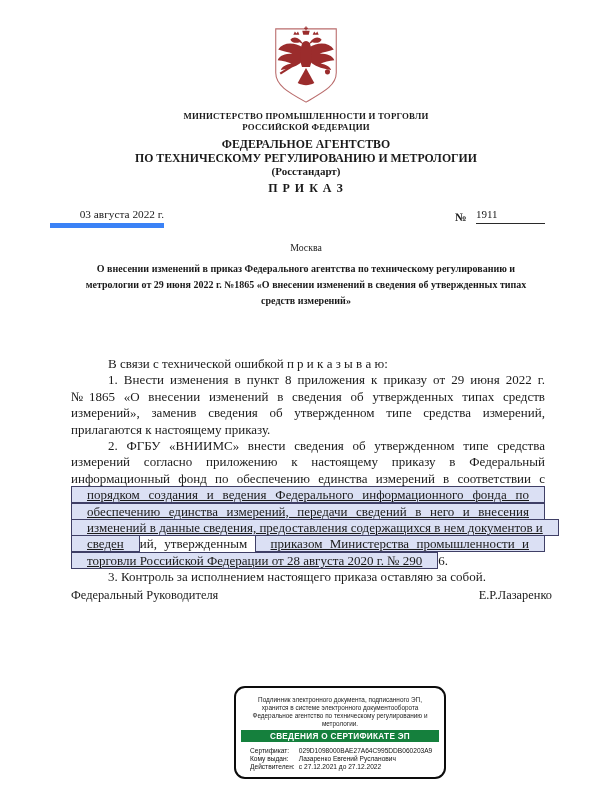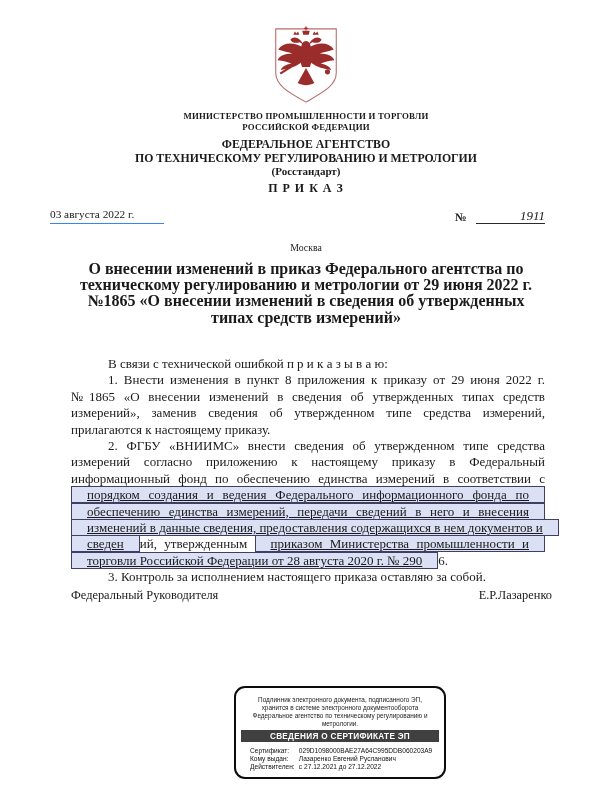--- a/index.html
+++ b/index.html
@@ -19,32 +19,32 @@
 
   .emblem{position:absolute;left:266px;top:25px;width:80px;height:82px;color:var(--emblem);}
 
   .ministry{top:103px;font-size:8.8px;font-weight:bold;line-height:10.5px;letter-spacing:0.2px;margin-top:8px;}
   .agency{top:138px;font-size:11.8px;font-weight:bold;line-height:13.5px;}
   .agency .sub{font-size:11px;}
   .prikaz{top:181px;font-size:12px;font-weight:bold;letter-spacing:1px;}
 
   .date-line{
     position:absolute;left:50px;top:208px;width:114px;height:15px;
-    text-align:left;font-size:11.3px;border-bottom:1px solid #3b82f6;
+    text-align:right;font-size:11.3px;border-bottom:5px solid #3b82f6;
   }
   .num-sign{position:absolute;left:455px;top:211px;font-size:11.5px;font-weight:bold;}
   .num-line{
     position:absolute;left:476px;top:208px;width:69px;height:15px;
-    text-align:right;font-size:13px;border-bottom:1px solid #2a2a2a;font-style:italic;
+    text-align:left;font-size:11px;border-bottom:1px solid #2a2a2a;
   }
   .city{top:242px;font-size:9.8px;font-weight:normal;}
 
   .title{
     position:absolute;left:78px;right:78px;top:261px;
-    text-align:center;font-weight:bold;font-size:16px;line-height:16.2px;
+    text-align:center;font-weight:bold;font-size:10px;line-height:16.2px;
   }
 
   .body{
     position:absolute;left:71px;width:474px;top:321px;
     font-size:13px;line-height:16.4px;text-align:justify;margin-top:35px;
   }
   .body p{margin:0;text-indent:37px;}
   .link{
     background:var(--link-bg);
     border:1px solid var(--link-border);
@@ -62,21 +62,21 @@
   .stamp{
     position:absolute;left:234px;top:686px;width:212px;height:93px;
     box-sizing:border-box;
     border:2.2px solid #0c0c0c;border-radius:11px;
     background:#fff;
     font-family:"Liberation Sans","DejaVu Sans",sans-serif;
     padding-top:8px;
   }
   .stamp-top{text-align:center;font-size:6.4px;line-height:7.9px;color:#222;}
   .stamp-bar{
-    margin:2px 5px 0;background:#404040;color:#ffffff;text-align:center;
+    margin:2px 5px 0;background:#15803d;color:#ffffff;text-align:center;
     font-size:8.2px;font-weight:bold;padding:2px 0 1.5px;letter-spacing:0.3px;
   }
   .stamp-details{margin:5px 0 0 14px;font-size:6.6px;line-height:8px;color:#111;}
   .stamp-details .lbl{display:inline-block;min-width:47px;}
 </style>
 </head>
 <body>
 
 <div class="page" style="--emblem: #9b2c2c; --link-bg: #dbe0f4; --link-border: #3f3f66;">
 

